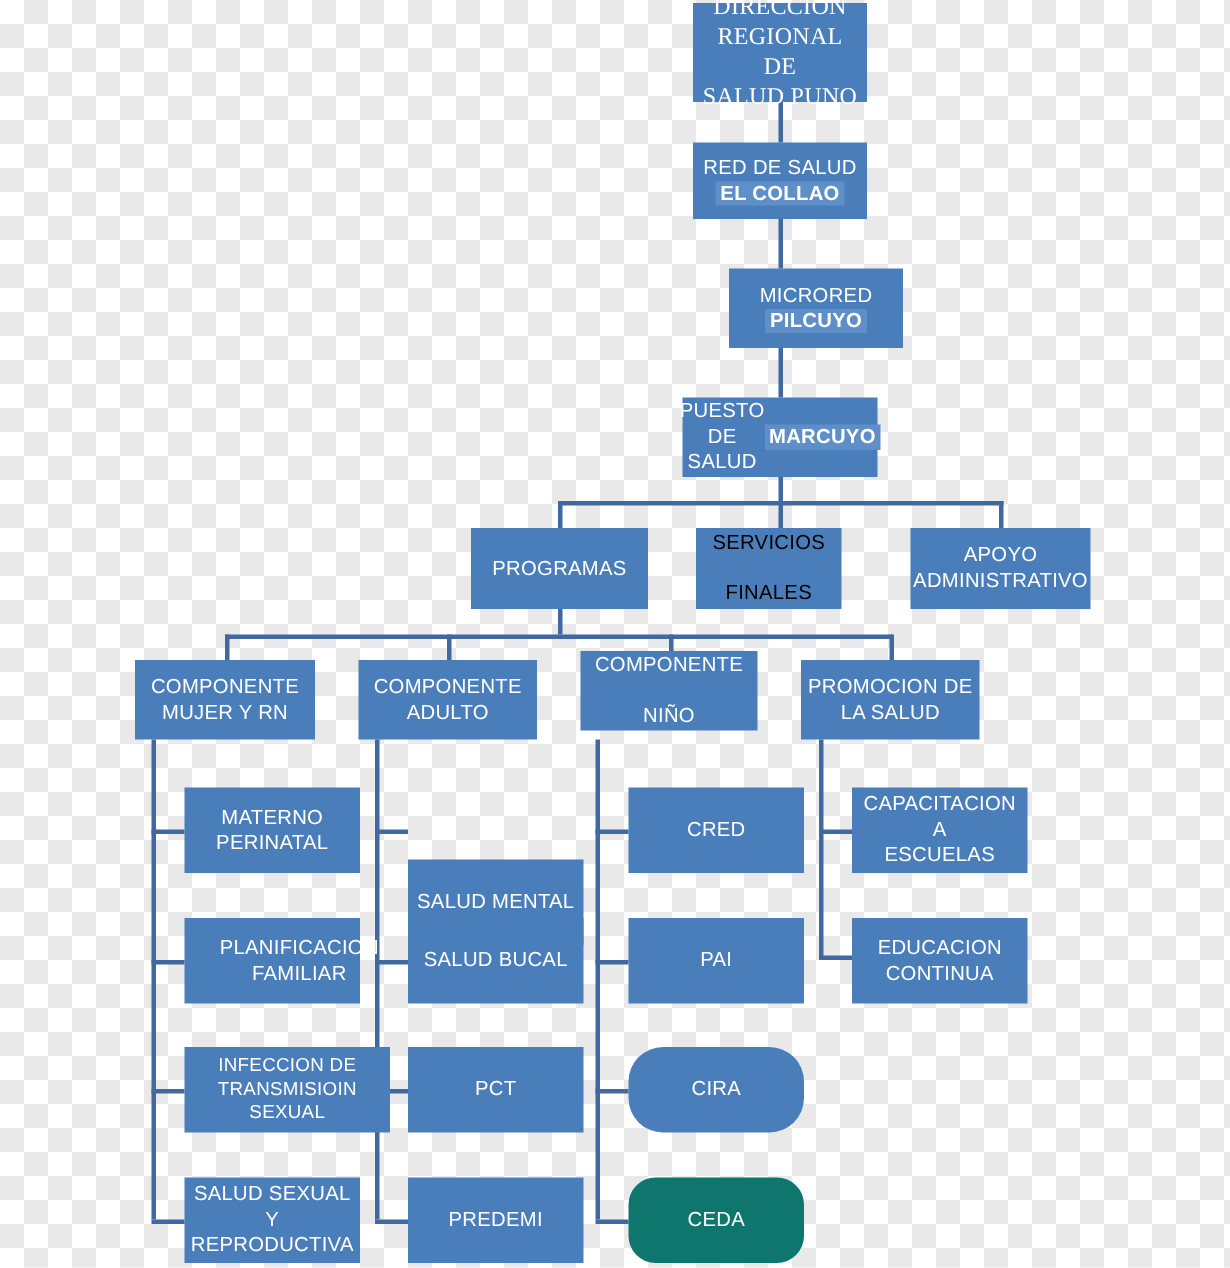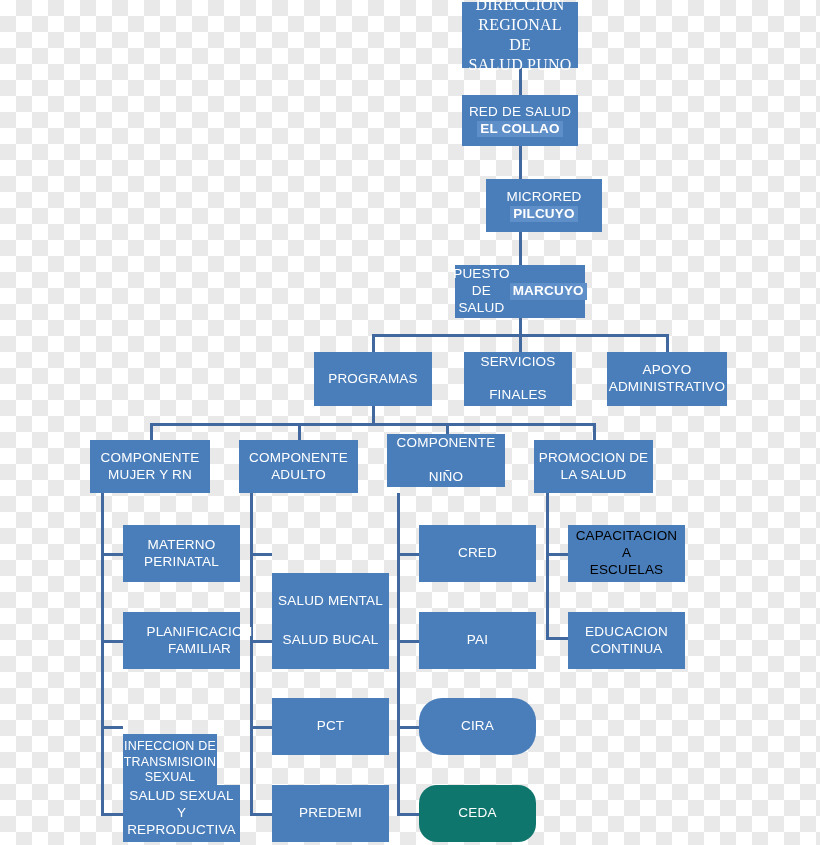--- a/index.html
+++ b/index.html
@@ -114,21 +114,21 @@
     <span class="hl" style="background: rgb(95, 143, 201);">PILCUYO</span>
   </div>
 
   <div class="node sans13" style="left: 455px; top: 265px; width: 130px; height: 53px; flex-direction: row; background: rgb(74, 126, 187); color: rgb(255, 255, 255);">
     <span>PUESTO DE SALUD</span>
     <span class="hl" style="background: rgb(95, 143, 201);">MARCUYO</span>
   </div>
 
   <div class="node sans13" style="left: 314px; top: 352px; width: 118px; height: 54px; background: rgb(74, 126, 187); color: rgb(255, 255, 255);">PROGRAMAS</div>
 
-  <div class="node sans13" style="left: 464px; top: 352px; width: 108px; height: 54px; background: rgb(74, 126, 187); color: #ffffff;">SERVICIOS
+  <div class="node sans13" style="left: 464px; top: 352px; width: 97px; height: 54px; background: rgb(74, 126, 187); color: #000000;">SERVICIOS
 
 FINALES</div>
 
   <div class="node sans13" style="left: 607px; top: 352px; width: 120px; height: 54px; background: rgb(74, 126, 187); color: rgb(255, 255, 255);">APOYO
 ADMINISTRATIVO</div>
 
   <div class="node sans13" style="left: 90px; top: 440px; width: 120px; height: 53px; background: rgb(74, 126, 187); color: rgb(255, 255, 255);">COMPONENTE
 MUJER Y RN</div>
 
   <div class="node sans13" style="left: 239px; top: 440px; width: 119px; height: 53px; background: rgb(74, 126, 187); color: rgb(255, 255, 255);">COMPONENTE
@@ -138,34 +138,34 @@
 
 NIÑO</div>
 
   <div class="node sans13" style="left: 534px; top: 440px; width: 119px; height: 53px; background: rgb(74, 126, 187); color: rgb(255, 255, 255);">PROMOCION DE
 LA SALUD</div>
 
   <div class="node sans13" style="left: 123px; top: 525px; width: 117px; height: 57px; background: rgb(74, 126, 187); color: rgb(255, 255, 255);">MATERNO
 PERINATAL</div>
   <div class="node sans13" style="left: 123px; top: 612px; width: 117px; height: 57px; background: rgb(74, 126, 187); color: rgb(255, 255, 255); padding-left: 40px;">PLANIFICACION
 FAMILIAR</div>
-  <div class="node sans12" style="left: 123px; top: 698px; width: 94px; height: 57px; background: rgb(74, 126, 187); color: rgb(255, 255, 255); margin-top: 36px;">INFECCION DE
+  <div class="node sans12" style="left: 123px; top: 698px; width: 137px; height: 57px; background: rgb(74, 126, 187); color: rgb(255, 255, 255);">INFECCION DE
 TRANSMISIOIN
 SEXUAL</div>
   <div class="node sans13" style="left: 123px; top: 785px; width: 117px; height: 57px; background: rgb(74, 126, 187); color: rgb(255, 255, 255);">SALUD SEXUAL Y
 REPRODUCTIVA</div>
 
   <div class="node sans13" style="left: 272px; top: 525px; width: 117px; height: 57px; background: rgb(74, 126, 187); color: rgb(255, 255, 255); margin-top: 48px;">SALUD MENTAL</div>
   <div class="node sans13" style="left: 272px; top: 612px; width: 117px; height: 57px; background: rgb(74, 126, 187); color: rgb(255, 255, 255);">SALUD BUCAL</div>
   <div class="node sans13" style="left: 272px; top: 698px; width: 117px; height: 57px; background: rgb(74, 126, 187); color: rgb(255, 255, 255);">PCT</div>
   <div class="node sans13" style="left: 272px; top: 785px; width: 117px; height: 57px; background: rgb(74, 126, 187); color: rgb(255, 255, 255);">PREDEMI</div>
 
   <div class="node sans13" style="left: 419px; top: 612px; width: 117px; height: 57px; background: rgb(74, 126, 187); color: rgb(255, 255, 255);">PAI</div>
   <div class="node sans13" style="left: 419px; top: 525px; width: 117px; height: 57px; background: rgb(74, 126, 187); color: rgb(255, 255, 255);">CRED</div>
   <div class="node sans13" style="left: 419px; top: 698px; width: 117px; height: 57px; background: rgb(74, 126, 187); color: rgb(255, 255, 255); border-radius: 23px;">CIRA</div>
   <div class="node sans13" style="left: 419px; top: 785px; width: 117px; height: 57px; background: #0f766e; color: rgb(255, 255, 255); border-radius: 18px;">CEDA</div>
 
-  <div class="node sans13" style="left: 568px; top: 525px; width: 117px; height: 57px; background: rgb(74, 126, 187); color: #000000;">CAPACITACION A
+  <div class="node sans13" style="left: 568px; top: 525px; width: 117px; height: 57px; background: rgb(74, 126, 187); color: #ffffff;">CAPACITACION A
 ESCUELAS</div>
   <div class="node sans13" style="left: 568px; top: 612px; width: 117px; height: 57px; background: rgb(74, 126, 187); color: rgb(255, 255, 255);">EDUCACION
 CONTINUA</div>
 
 </div>
 
 </body></html>

